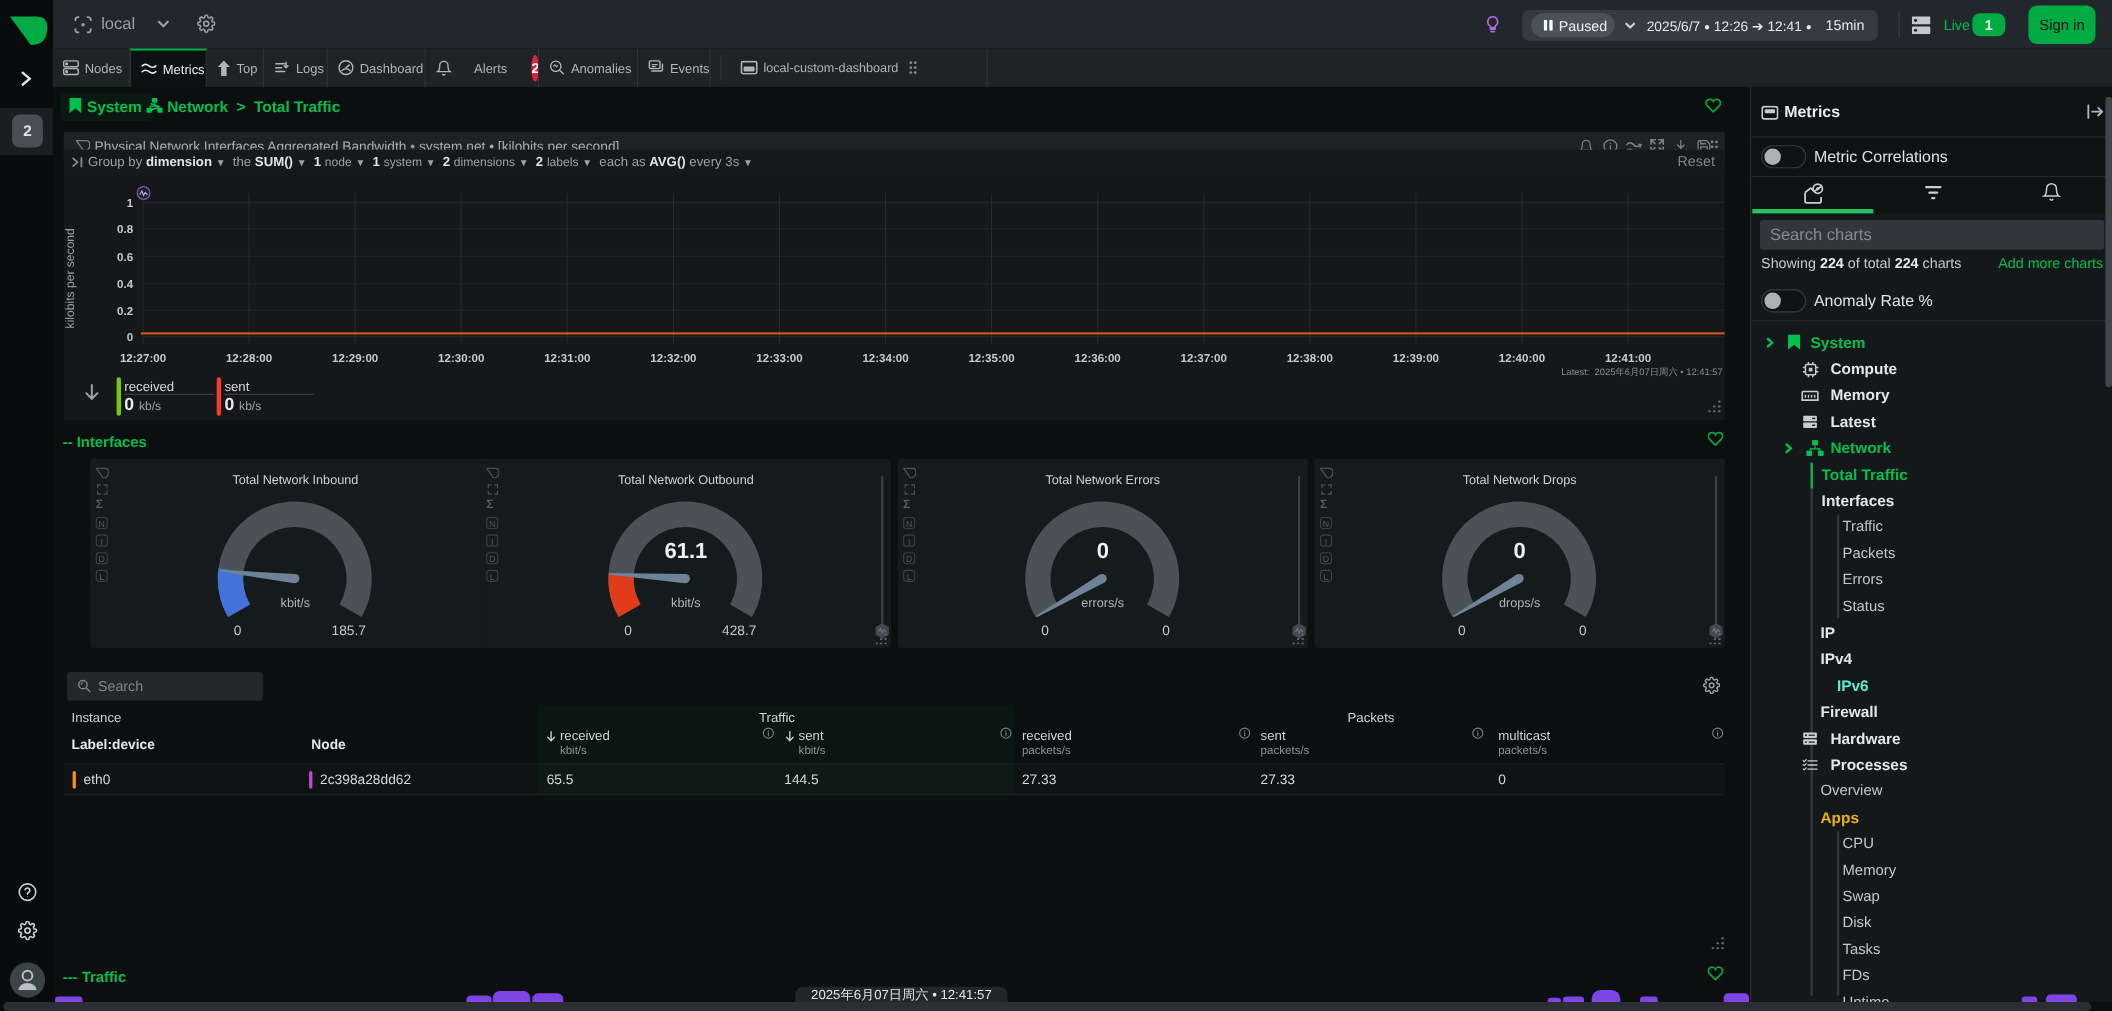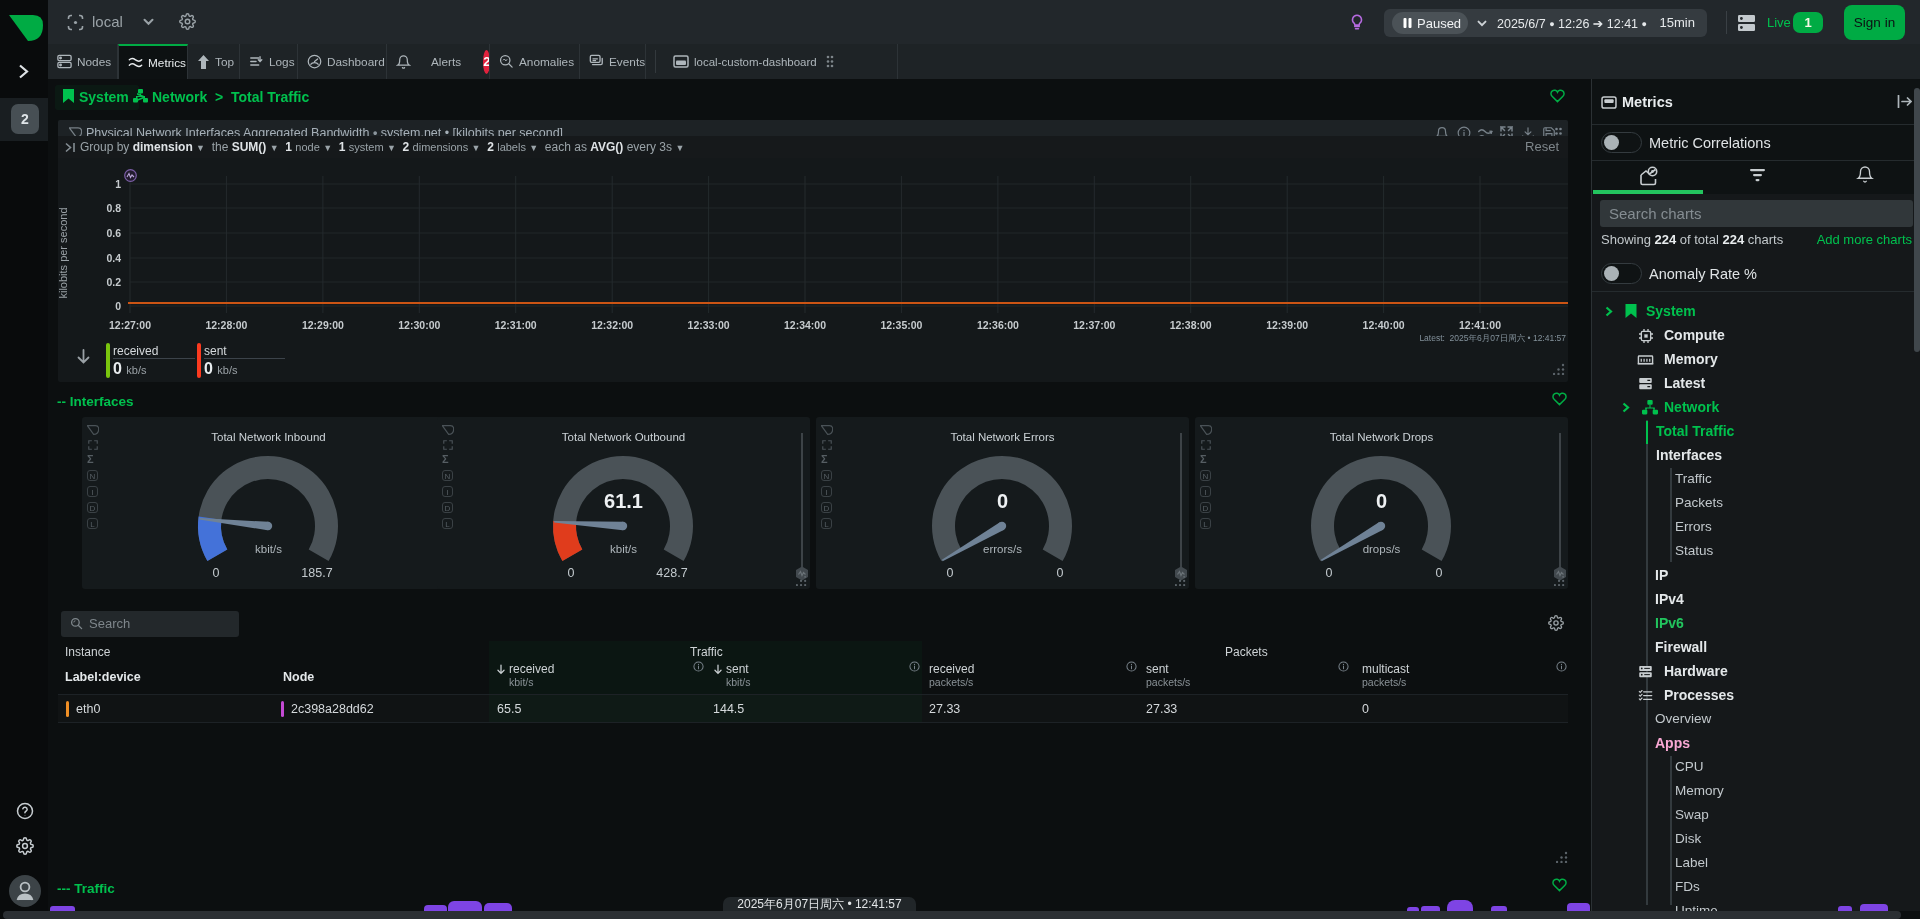--- a/index.html
+++ b/index.html
@@ -284,43 +284,43 @@
       </svg>
       <span class="abs" style="left:72px;top:320px;font-size:14px;font-weight:bold;color:#00c14e;">Network</span>
       <span class="abs" style="left:64px;top:344px;font-size:14px;font-weight:bold;color:#00c14e;">Total Traffic</span>
       <span class="abs" style="left:64px;top:368px;font-size:14px;font-weight:bold;color:#e4e8ea;">Interfaces</span>
       <span class="abs" style="left:83px;top:392px;font-size:13.5px;color:#c2c8cc;">Traffic</span>
       <span class="abs" style="left:83px;top:416px;font-size:13.5px;color:#c2c8cc;">Packets</span>
       <span class="abs" style="left:83px;top:440px;font-size:13.5px;color:#c2c8cc;">Errors</span>
       <span class="abs" style="left:83px;top:464px;font-size:13.5px;color:#c2c8cc;">Status</span>
       <span class="abs" style="left:63px;top:488px;font-size:14px;font-weight:bold;color:#e4e8ea;">IP</span>
       <span class="abs" style="left:63px;top:512px;font-size:14px;font-weight:bold;color:#e4e8ea;">IPv4</span>
-      <span class="abs" style="left:63px;top:536px;font-size:14px;font-weight:bold;color:#22c55e;">IPv6</span>
+      <span class="abs" style="left:78px;top:536px;font-size:14px;font-weight:bold;color:#5eead4;">IPv6</span>
       <span class="abs" style="left:63px;top:560px;font-size:14px;font-weight:bold;color:#e4e8ea;">Firewall</span>
       <svg class="abs" style="left:46px;top:585px" width="15" height="15" viewBox="0 0 24 24" fill="#c8cdd0">
         <rect x="2" y="3" width="20" height="8" rx="1.5"></rect>
         <rect x="2" y="13" width="20" height="8" rx="1.5"></rect>
         <circle cx="6" cy="7" r="1.4" fill="#121617"></circle>
         <circle cx="6" cy="17" r="1.4" fill="#121617"></circle>
         <rect x="10" y="6.2" width="9" height="1.6" fill="#121617"></rect>
         <rect x="10" y="16.2" width="9" height="1.6" fill="#121617"></rect>
       </svg>
       <span class="abs" style="left:72px;top:584px;font-size:14px;font-weight:bold;color:#e4e8ea;">Hardware</span>
       <svg class="abs" style="left:46px;top:609px" width="15" height="15" viewBox="0 0 24 24" fill="none" stroke="#c8cdd0" stroke-width="2" stroke-linecap="round">
         <path d="M9 6 h13 M9 12 h13 M9 18 h13"></path>
         <path d="M2 5.5 l1.5 1.5 L6.5 4 M2 11.5 l1.5 1.5 L6.5 10 M2 17.5 l1.5 1.5 L6.5 16" stroke-width="1.7"></path>
       </svg>
       <span class="abs" style="left:72px;top:608px;font-size:14px;font-weight:bold;color:#e4e8ea;">Processes</span>
       <span class="abs" style="left:63px;top:632px;font-size:13.5px;color:#c2c8cc;">Overview</span>
-      <span class="abs" style="left:63px;top:656px;font-size:14px;font-weight:bold;color:#f9a8d4;">Apps</span>
+      <span class="abs" style="left:63px;top:656px;font-size:14px;font-weight:bold;color:#eab308;">Apps</span>
       <span class="abs" style="left:83px;top:680px;font-size:13.5px;color:#c2c8cc;">CPU</span>
       <span class="abs" style="left:83px;top:704px;font-size:13.5px;color:#c2c8cc;">Memory</span>
       <span class="abs" style="left:83px;top:728px;font-size:13.5px;color:#c2c8cc;">Swap</span>
       <span class="abs" style="left:83px;top:752px;font-size:13.5px;color:#c2c8cc;">Disk</span>
-      <span class="abs" style="left:83px;top:776px;font-size:13.5px;color:#c2c8cc;">Label</span>
+      <span class="abs" style="left:83px;top:776px;font-size:13.5px;color:#c2c8cc;">Tasks</span>
       <span class="abs" style="left:83px;top:800px;font-size:13.5px;color:#c2c8cc;">FDs</span>
       <span class="abs" style="left:83px;top:824px;font-size:13.5px;color:#c2c8cc;">Uptime</span>
 
     <div class="abs" style="left:322px;top:9px;width:6px;height:264px;background:#40474c;border-radius:3px;"></div>
 </div>
   <div id="chartcard">
     <div id="chart-head">
       <svg class="abs" style="left:11px;top:6px" width="13" height="13" viewBox="0 0 36 28">
           <path d="M1 1 H25 Q35 1 35 11 Q35 27 20 27 Z" fill="none" stroke="#767f85" stroke-width="3.5"></path>
         </svg>

